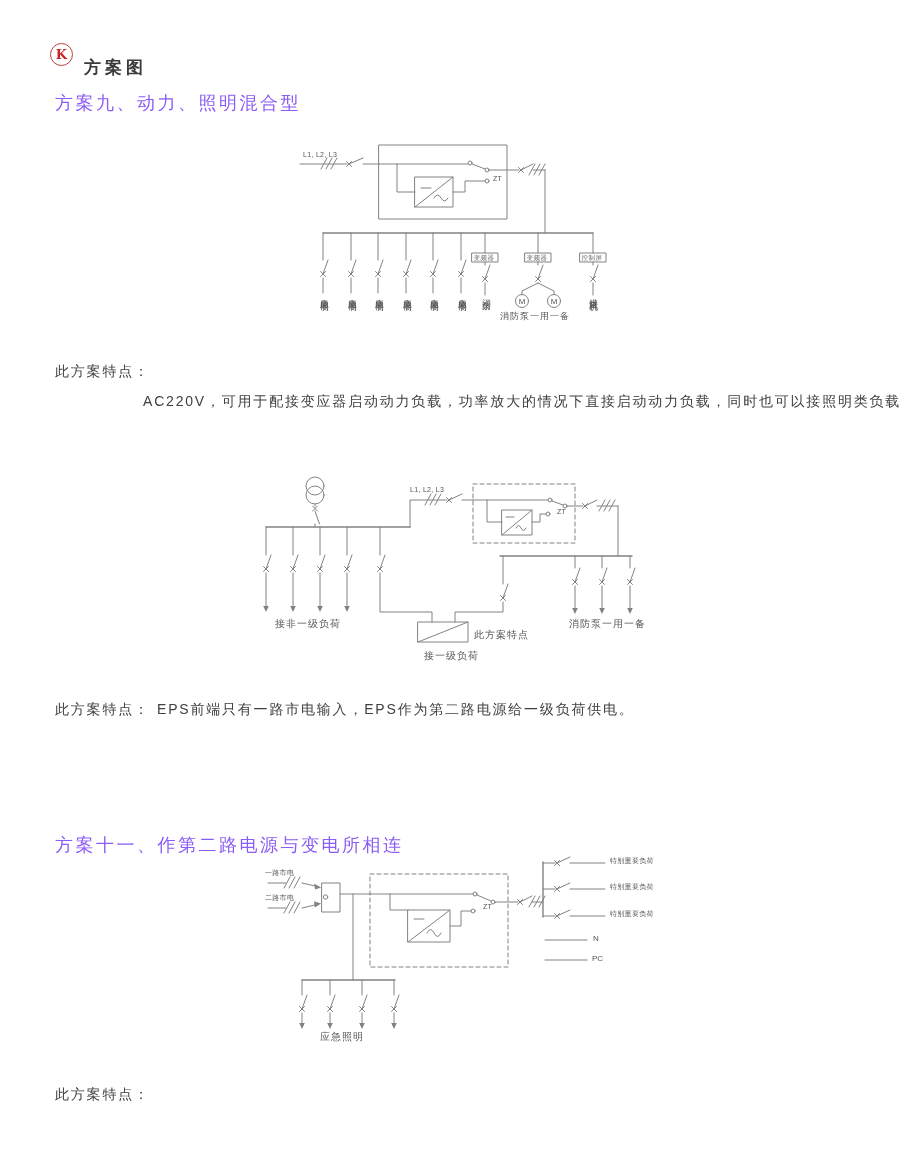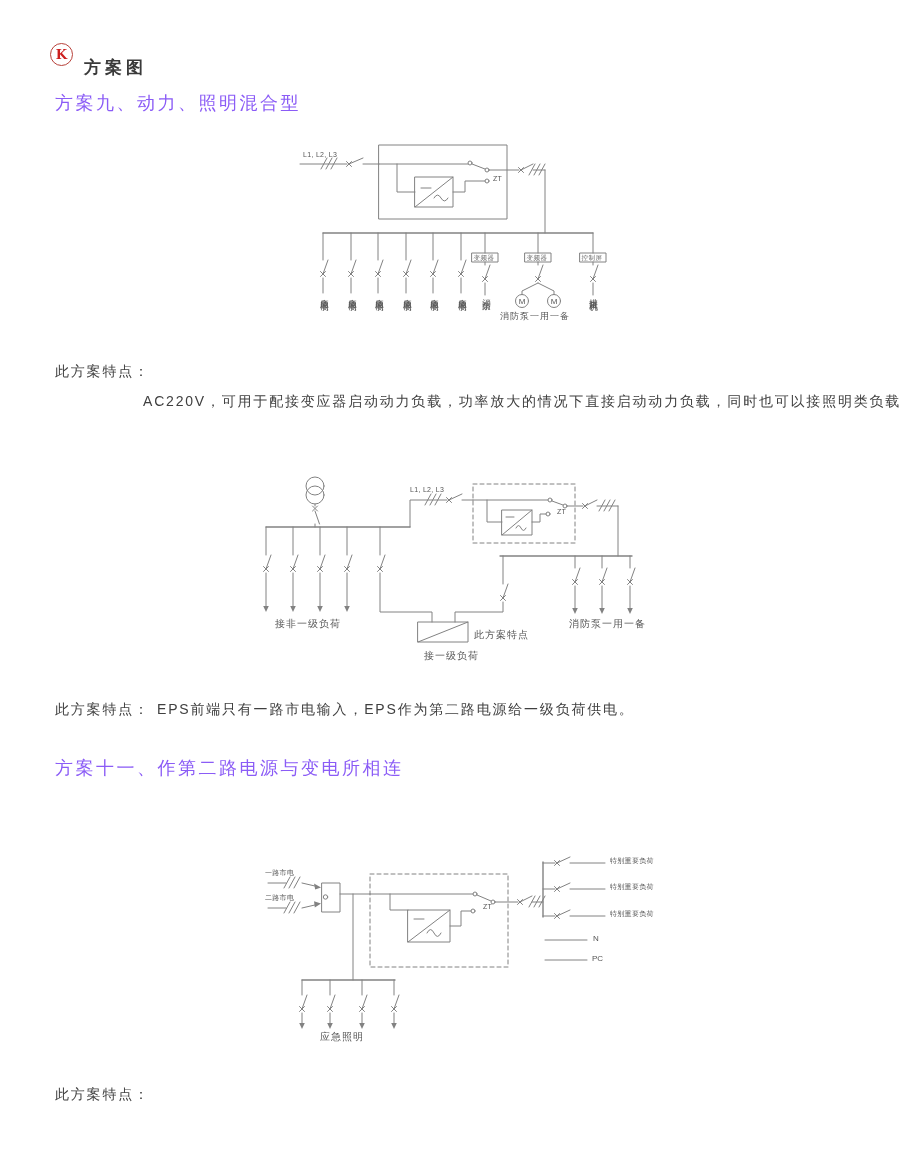--- a/index.html
+++ b/index.html
@@ -130,21 +130,21 @@
   <div class="abs tlabel" style="left:410px;top:486px">L1, L2, L3</div>
   <div class="abs tlabel" style="left:557px;top:508px">ZT</div>
   <div class="abs dlabel" style="left:275px;top:617px">接非一级负荷</div>
   <div class="abs dlabel" style="left:474px;top:628px">此方案特点</div>
   <div class="abs dlabel" style="left:424px;top:649px">接一级负荷</div>
   <div class="abs dlabel" style="left:569px;top:617px">消防泵一用一备</div>
 
   <div class="abs note" style="left:55px;top:701px">此方案特点：</div>
   <div class="abs note" style="left:157px;top:701px">EPS前端只有一路市电输入，EPS作为第二路电源给一级负荷供电。</div>
 
-  <div class="abs h2" style="left:55px;top:756px">方案十一、作第二路电源与变电所相连</div>
+  <div class="abs h2" style="left:55px;top:833px">方案十一、作第二路电源与变电所相连</div>
 
   <svg style="left:260px;top:850px" width="440" height="225" viewBox="0 0 440 225">
     <path d="M8,33 H26 M24,38 L30,27 M29,38 L35,27 M34,38 L40,27 M42,33 L57,36.5"></path>
     <path class="arr" d="M61,37.5 L54,33.6 L55.2,39.6 Z"></path>
     <path d="M8,58 H26 M24,63 L30,52 M29,63 L35,52 M34,63 L40,52 M42,58 L57,54.5"></path>
     <path class="arr" d="M61,53.5 L54,51.3 L54.8,57.4 Z"></path>
     <g>
       <rect x="62" y="33" width="18" height="29"></rect>
         <circle cx="65.5" cy="47" r="2.2"></circle>
     </g>

